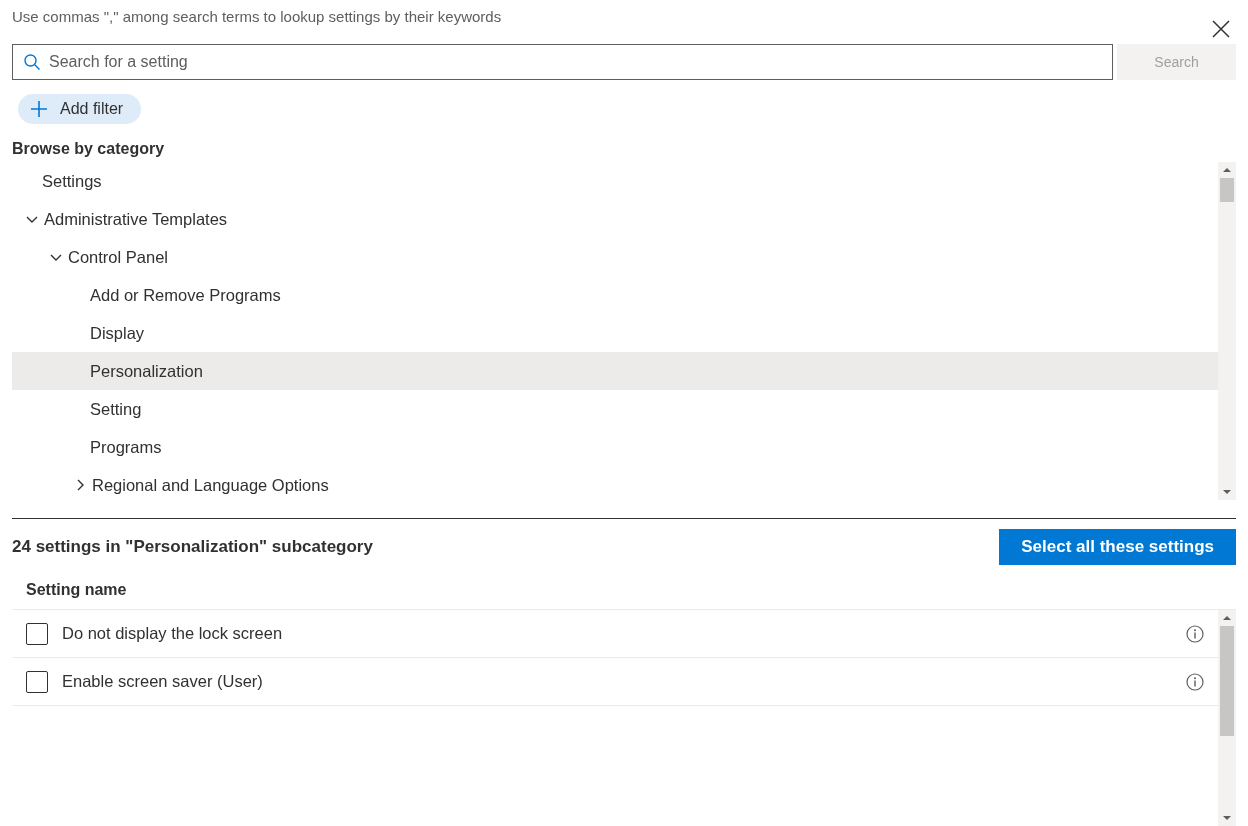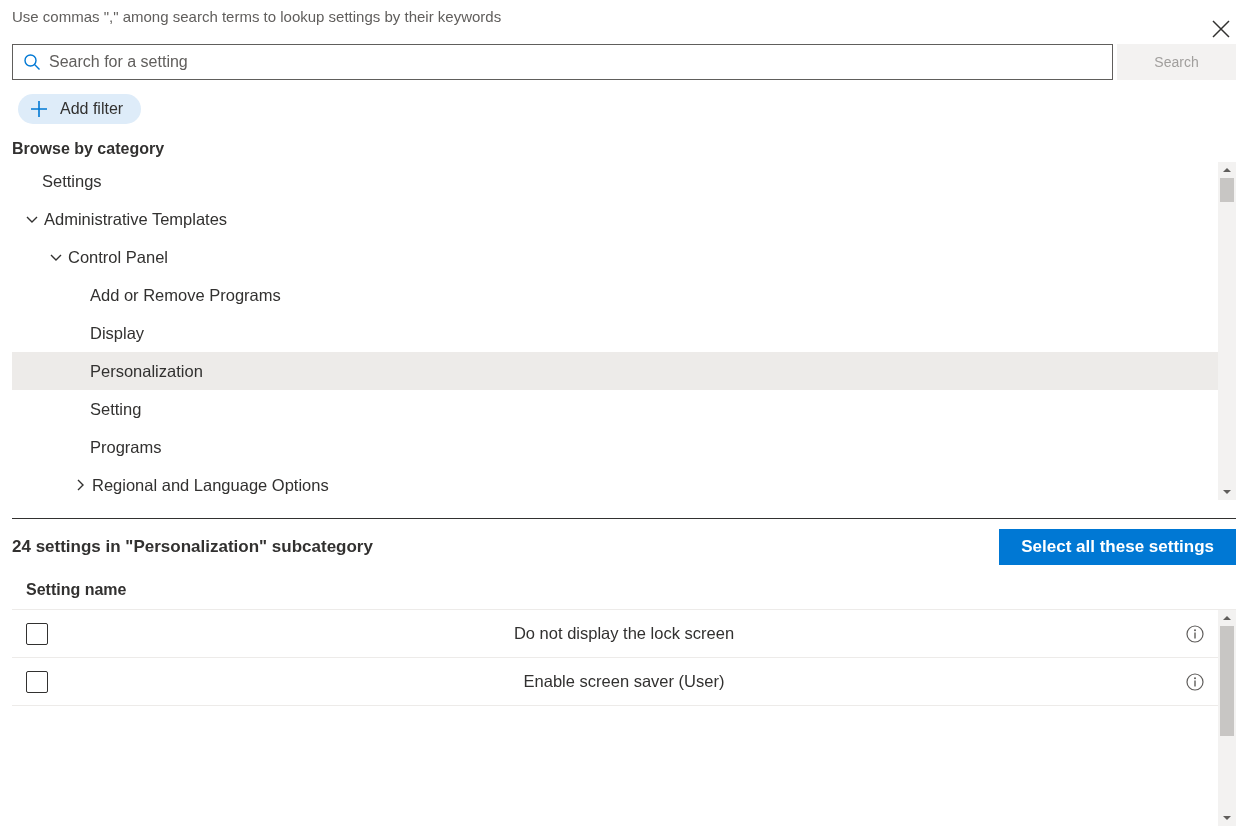--- a/index.html
+++ b/index.html
@@ -122,21 +122,20 @@
   }
   .settings-list {
     flex: 1 1 auto;
   }
   .setting-row {
     display: flex; align-items: center;
     height: 48px;
     border-bottom: 1px solid #edebe9;
     padding: 0 14px;
     font-size: 16.5px;
-    text-align: center;
   }
   .setting-row .cb {
     width: 22px; height: 22px; border: 1.5px solid #323130; border-radius: 2px;
     margin-right: 14px; flex: 0 0 auto;
     cursor: pointer;
   }
   .setting-row .label { flex: 1 1 auto; }
   .info-icon { flex: 0 0 auto; color: #605e5c; cursor: pointer; line-height:0; }
 
   .settings-scroll {

